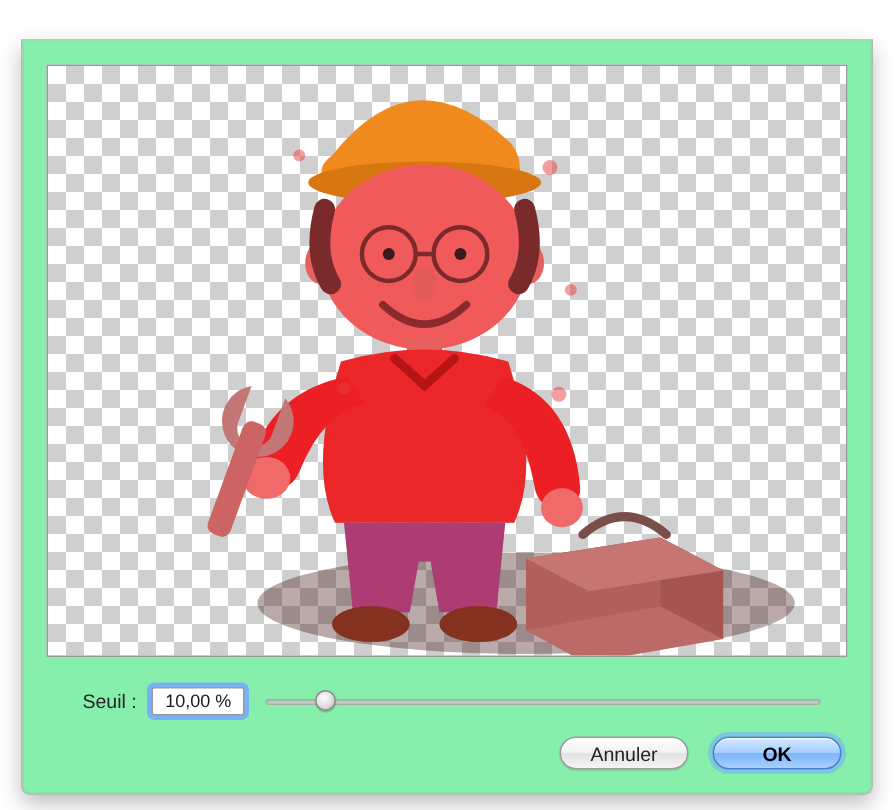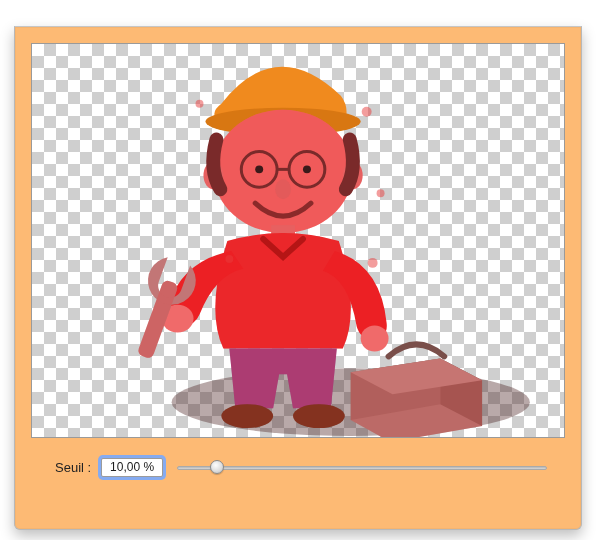--- a/index.html
+++ b/index.html
@@ -27,21 +27,21 @@
     border-bottom: none;
     text-align: center;
     line-height: 22px;
     font-size: 13px;
     color: #2c2c2c;
     text-shadow: 0 1px 0 rgba(255,255,255,0.6);
   }
   .sheet {
     position: absolute;
     left: 14px; top: 26px; right: 14px; bottom: 10px;
-    background: #fdba74;
+    background: #86efac;
     border: 1px solid #b8b8b8;
     border-top: 1px solid #c6c6c6;
     border-radius: 0 0 6px 6px;
     box-shadow: 0 6px 14px rgba(0,0,0,0.25), 0 0 0 1px rgba(0,0,0,0.03) inset;
   }
   .preview {
     position: absolute;
     left: 16px; top: 16px; right: 16px;
     height: 395px;
     border: 1px solid #9a9a9a;
@@ -199,15 +199,19 @@
 
     <div class="controls-row">
       <span class="seuil-label">Seuil :</span>
       <input class="seuil-field" type="text" value="10,00 %" style="">
       <div class="slider-wrap">
         <div class="slider-track"></div>
         <div class="slider-thumb" id="slider-thumb" style="left: 36.4px;"></div>
       </div>
     </div>
 
+    <div class="buttons-row">
+      <button class="mac-btn">Annuler</button>
+      <button class="mac-btn default">OK</button>
+    </div>
 
   </div>
 </div>
 
 </body></html>

